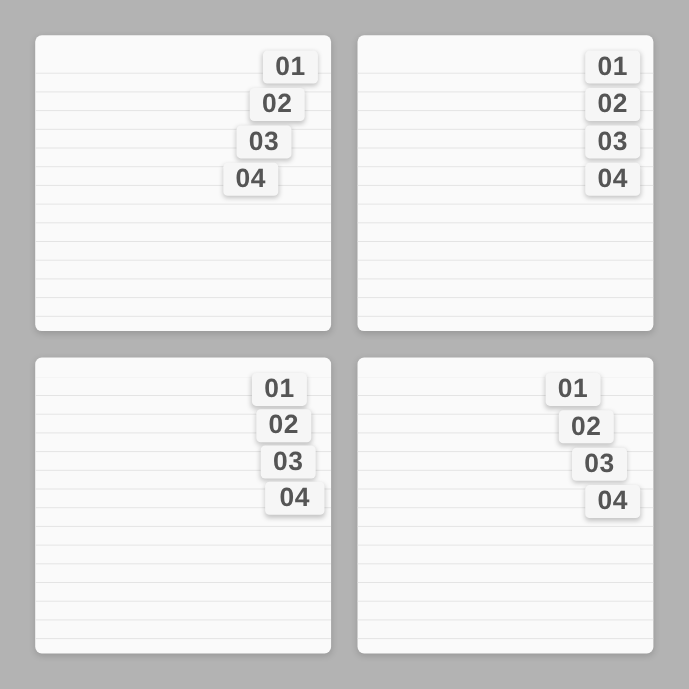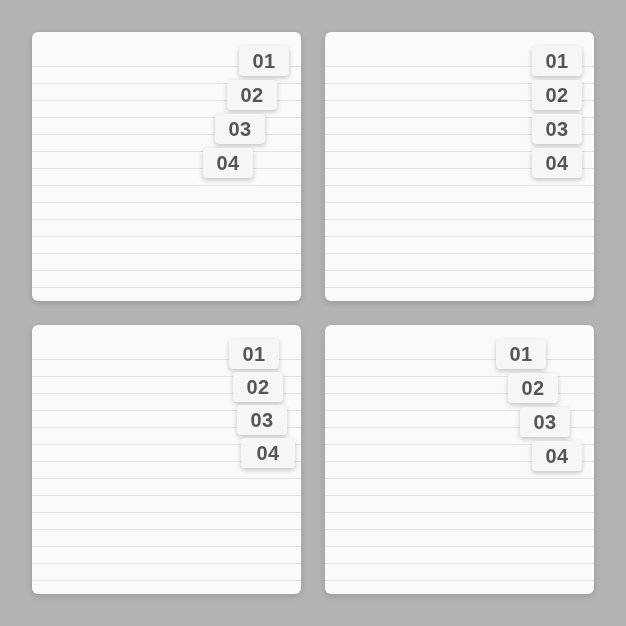--- a/index.html
+++ b/index.html
@@ -45,21 +45,21 @@
   .tab {
     width: 50px;
     height: 30px;
     background: #f6f6f6;
     border-radius: 4px;
     box-shadow: 0 2px 5px rgba(0,0,0,0.22);
     display: flex;
     align-items: center;
     justify-content: center;
     font-weight: 700;
-    font-size: 20px;
+    font-size: 24px;
     color: #555;
     letter-spacing: 0.5px;
   }
   
   .notepad-a .tab:nth-child(1) { transform: translateX(0); }
   .notepad-a .tab:nth-child(2) { transform: translateX(-12px); }
   .notepad-a .tab:nth-child(3) { transform: translateX(-24px); }
   .notepad-a .tab:nth-child(4) { transform: translateX(-36px); }
   
   .notepad-b .tab { transform: translateX(0); }

